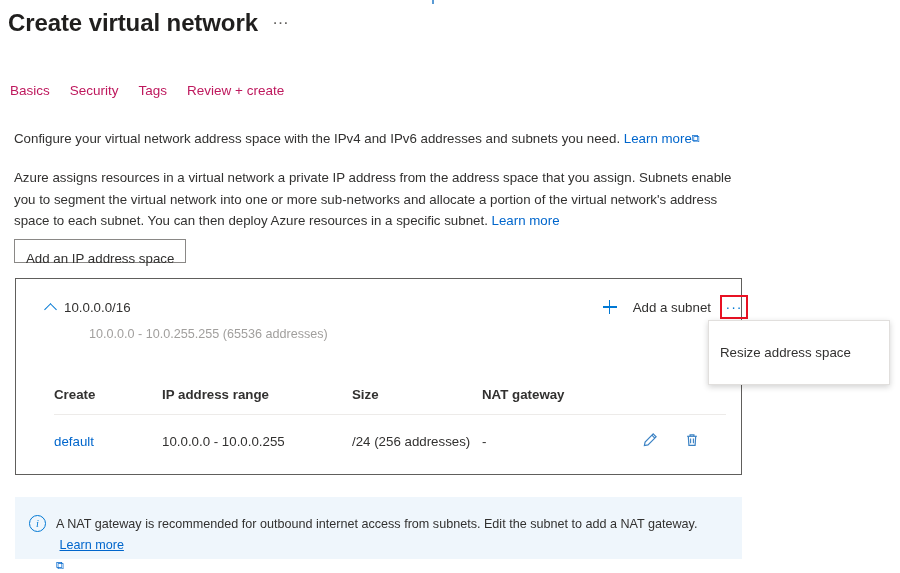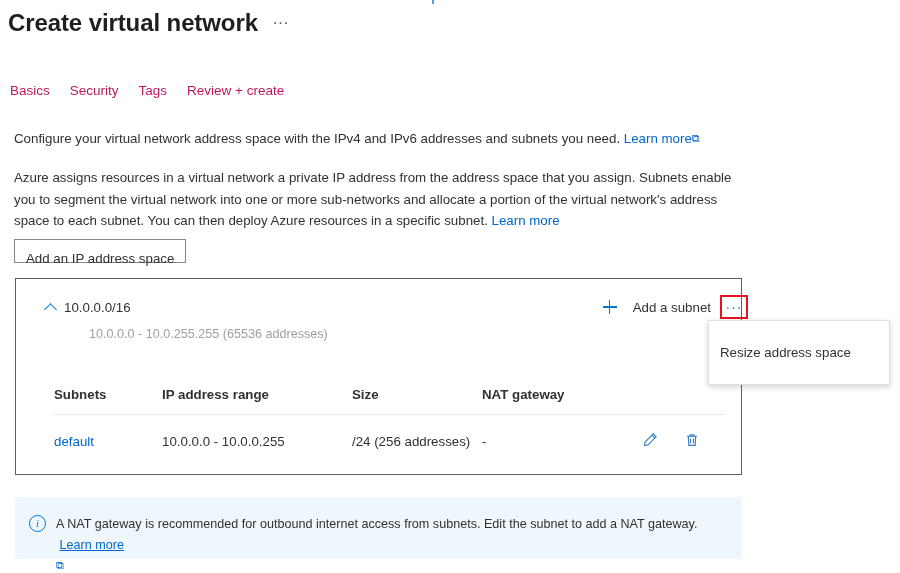--- a/index.html
+++ b/index.html
@@ -415,21 +415,21 @@
         <span class="annot-box"></span>
       </div>
     </div>
   </div>
 
   <div class="space-range">10.0.0.0 - 10.0.255.255 (65536 addresses)</div>
 
   <table class="subnet-table">
     <thead>
       <tr>
-        <th class="col-subnets">Subnets</th>
+        <th class="col-subnets">Create</th>
         <th class="col-range">IP address range</th>
         <th class="col-size">Size</th>
         <th class="col-nat">NAT gateway</th>
         <th class="col-edit"></th>
         <th class="col-del"></th>
       </tr>
     </thead>
     <tbody>
       <tr>
         <td>

